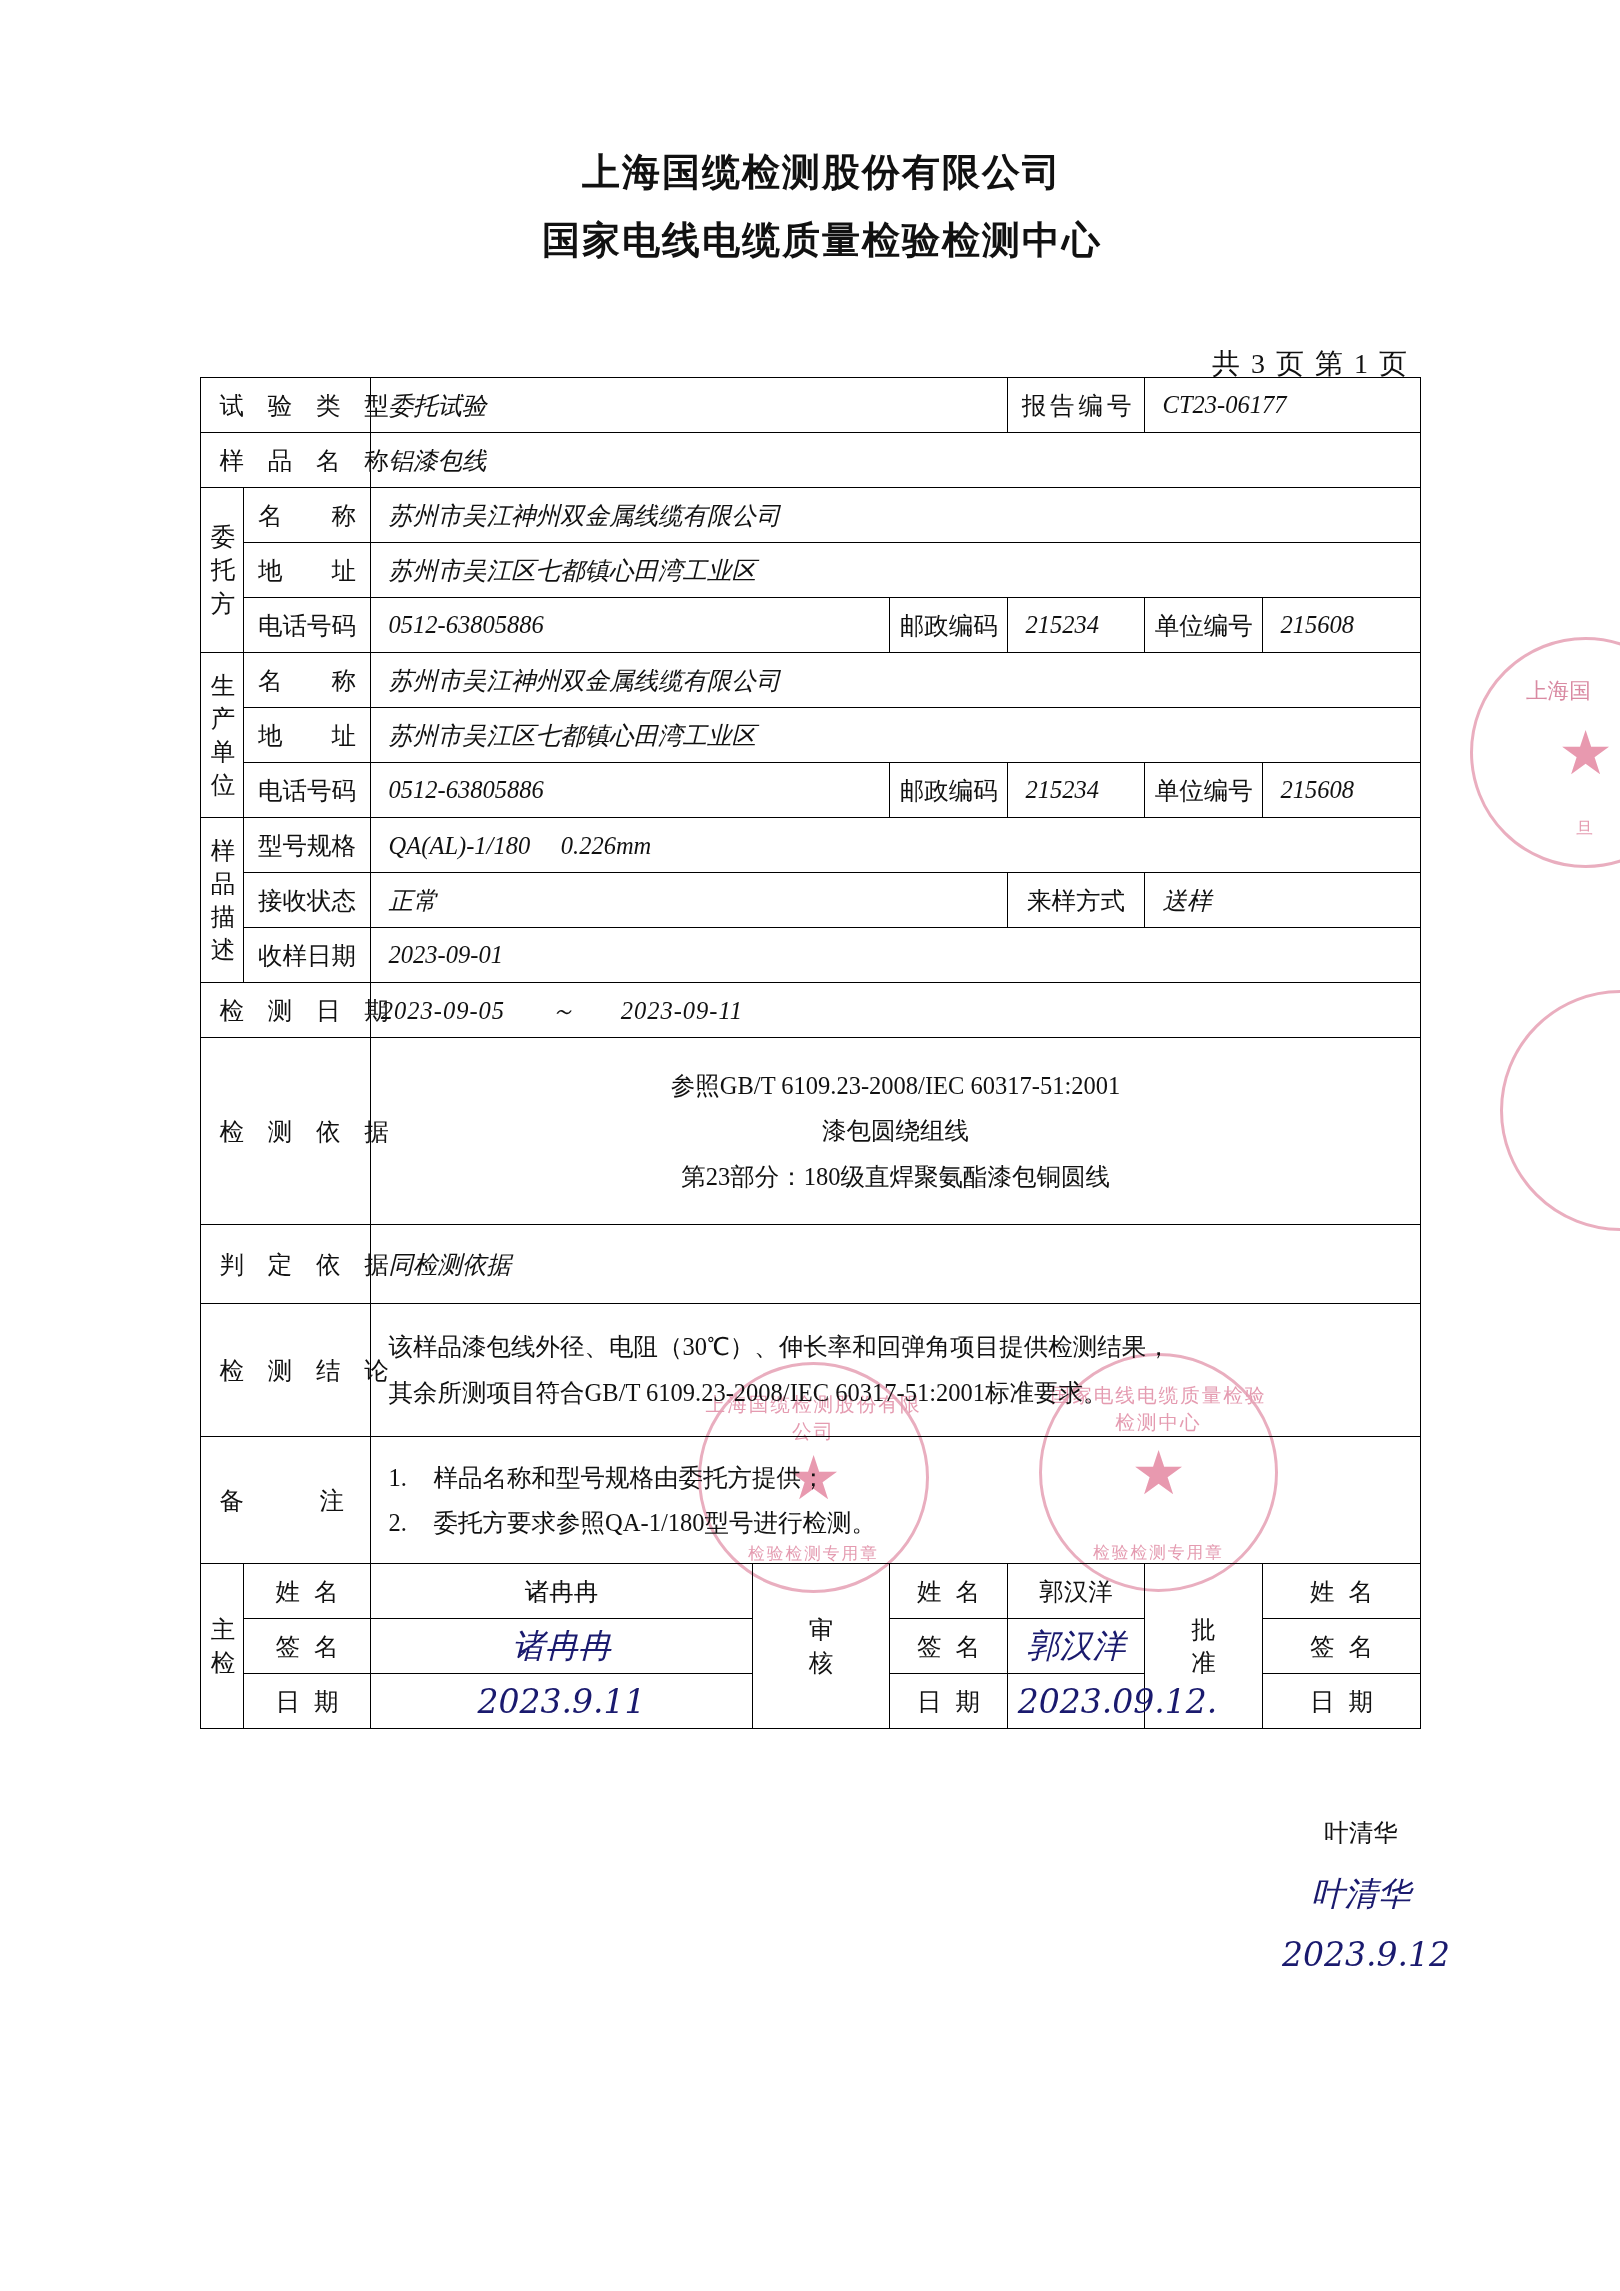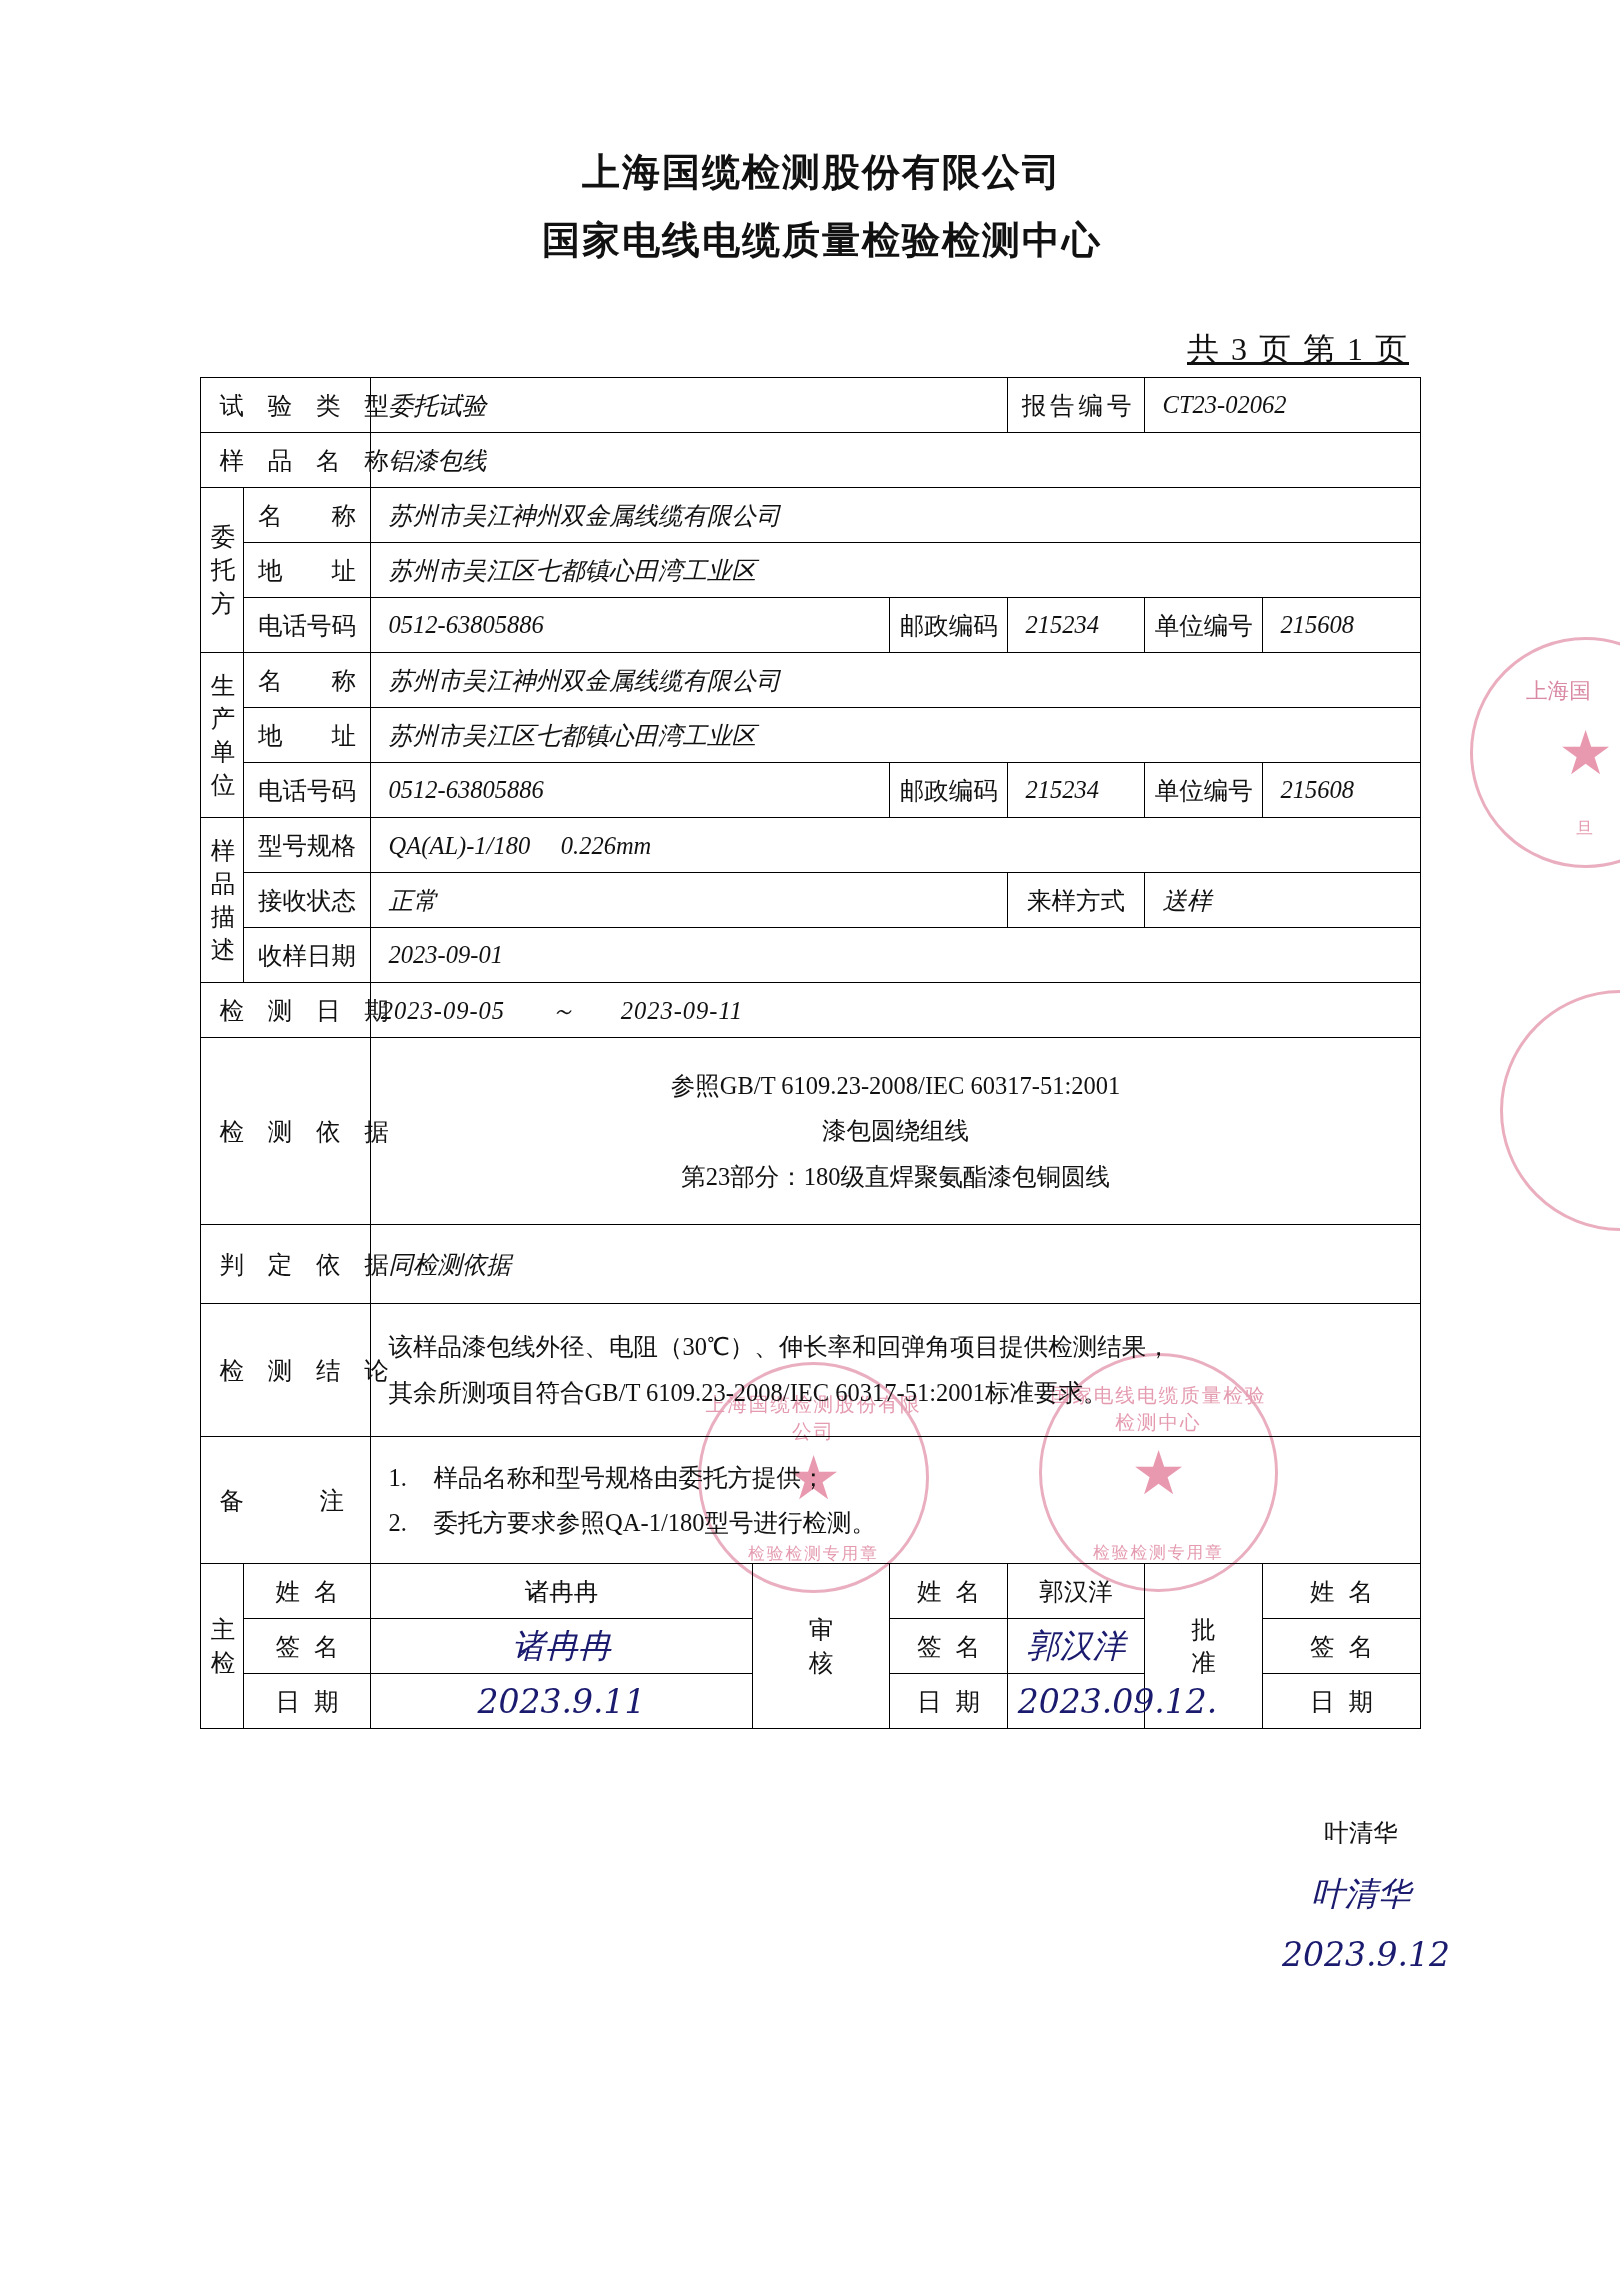--- a/index.html
+++ b/index.html
@@ -43,24 +43,23 @@
   .header .line3 {
     font-size: 40px;
     letter-spacing: 15.7px;
     font-weight: 600;
     margin-bottom: 5.9px;
   }
 
   .pageinfo {
     position: absolute;
     right: 211px;
-    top: 328px;
-    font-size: 32px;
+    top: 345px;
+    font-size: 28px;
     letter-spacing: 2px;
-    text-decoration: underline;
   }
 
   
   .tablewrap {
     position: absolute;
     left: 200px;
     top: 377px;
     width: 1220px;
   }
   table.report {
@@ -241,21 +240,21 @@
         <col style="width:137px">
         <col style="width:118px">
         <col style="width:158px">
       </colgroup>
 
       <tbody>
           <tr>
         <td class="lbl-sp" colspan="2">试 验 类 型</td>
         <td class="val" colspan="3">委托试验</td>
         <td class="lbl-sp4">报告编号</td>
-        <td class="val" colspan="2">CT23-02062</td>
+        <td class="val" colspan="2">CT23-06177</td>
       </tr>
 
       <tr>
         <td class="lbl-sp" colspan="2">样 品 名 称</td>
         <td class="val" colspan="6">铝漆包线</td>
       </tr>
 
       <tr>
         <td class="vert" rowspan="3">
           <span>委</span>

